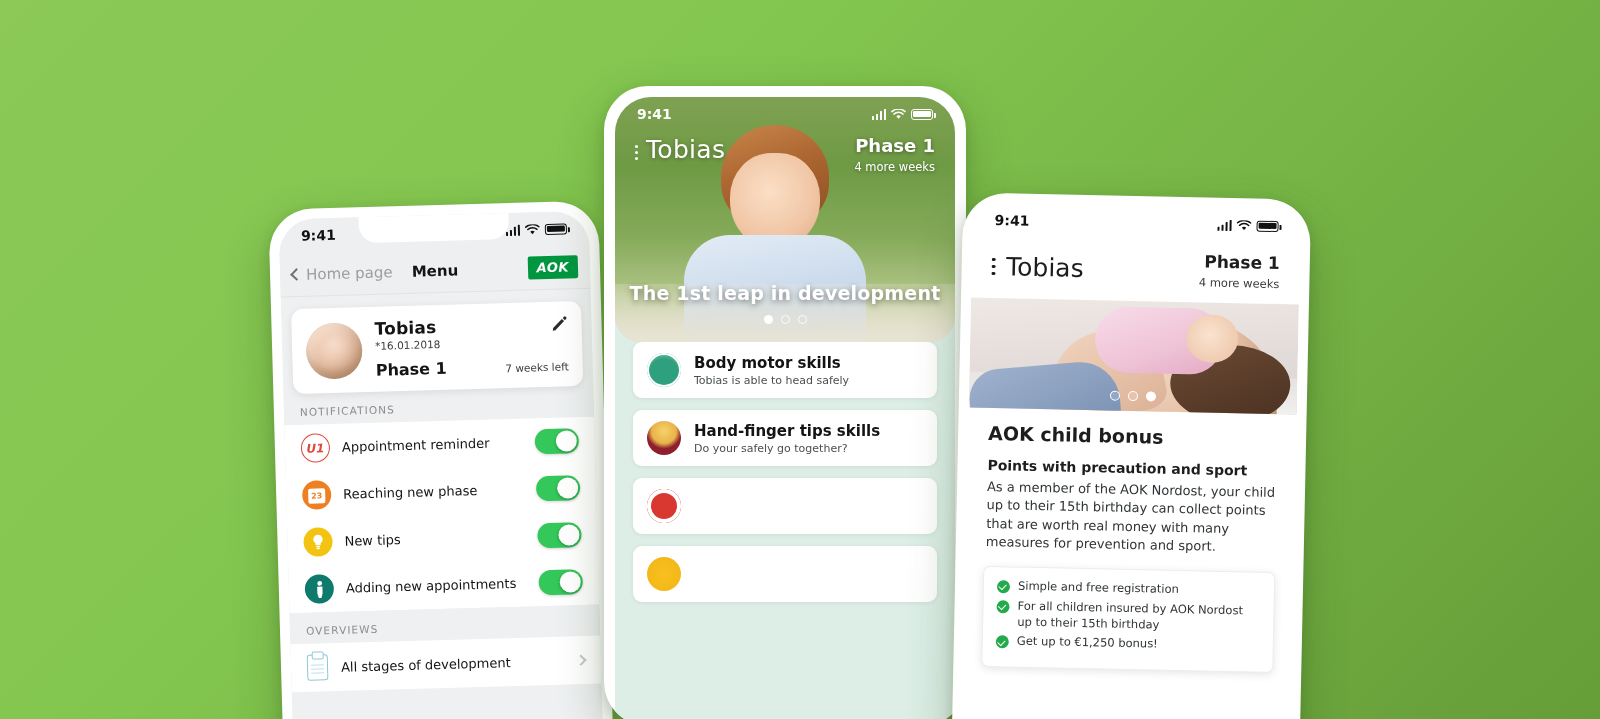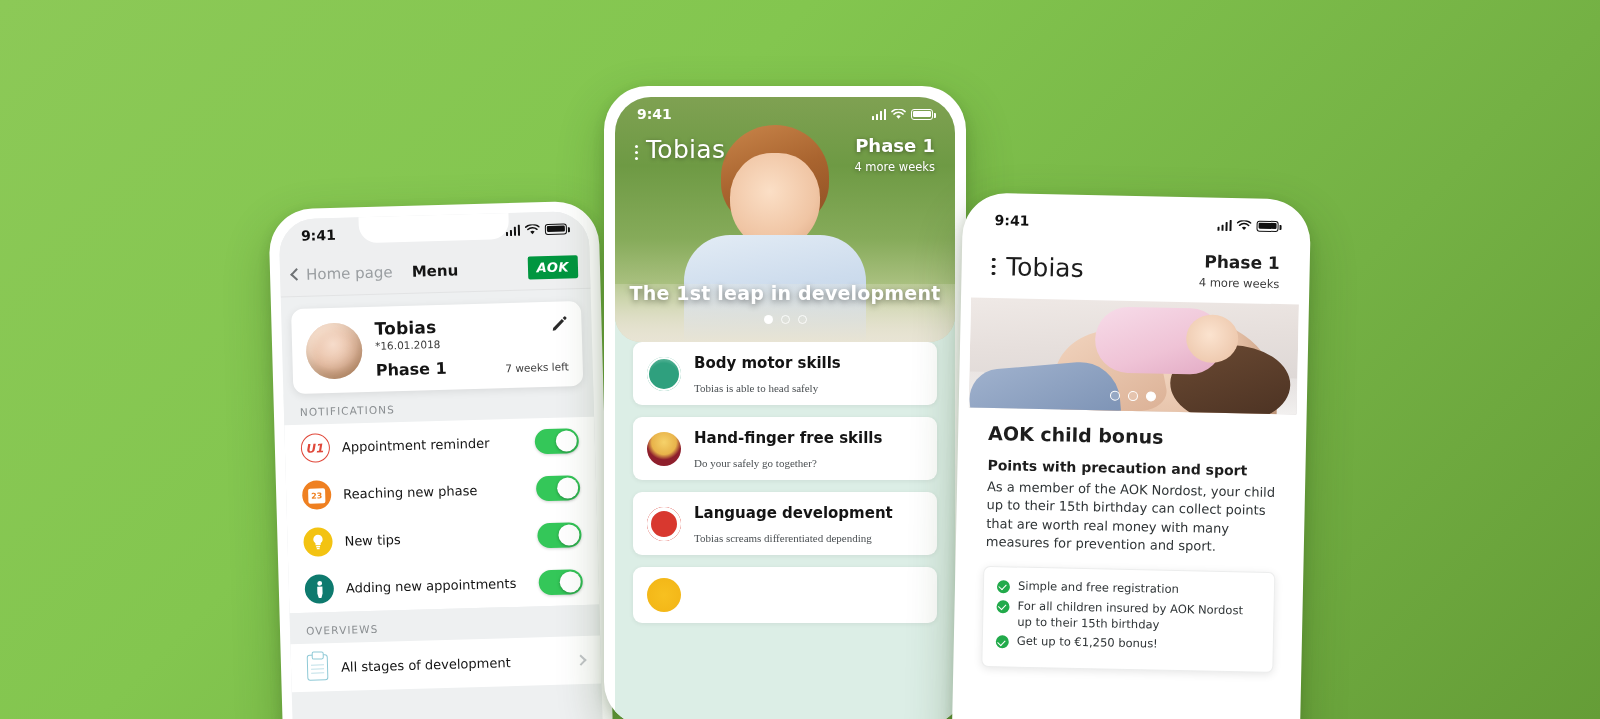--- a/index.html
+++ b/index.html
@@ -126,21 +126,21 @@
   .feat {
     margin: 0 18px 12px; background:#fff; border-radius: 9px; padding: 11px 14px;
     display:flex; align-items:center; gap:13px; box-shadow: 0 1px 5px rgba(0,0,0,.07);
   }
   .feat-ic { width:34px; height:34px; border-radius:50%; flex:none; }
   .fi-body { background: radial-gradient(circle at 50% 62%, #2fa07e 0%, #2fa07e 55%, #9fd6c4 100%); box-shadow: inset 0 0 0 2px #fff; }
   .fi-hand { background: radial-gradient(circle at 50% 30%, #f6d26a 0%, #e8b34a 42%, #8e1f2c 60%, #8e1f2c 100%); }
   .fi-lang { background: #d8382f; box-shadow: inset 0 0 0 4px #fff, inset 0 0 0 8px #d8382f; }
   .fi-cog { background: radial-gradient(circle at 50% 50%, #f7c020 0%, #f2b415 100%); }
   .feat-t { font-size:15px; font-weight:bold; color:#141414; }
-  .feat-s { font-size:11px; color:#4a4f52; margin-top:10px;font-family:Liberation Serif, serif; }
+  .feat-s { font-size:11px; color:#4a4f52; margin-top:2px; }
 
   
   #phone-right { left: 957px; top: 196px; width: 348px; height: 590px; transform: rotate(1.2deg); }
   #phone-right .screen { background: #fff; }
   #phone-right .statusbar { color:#111; }
   .r-head { display:flex; align-items:center; justify-content:space-between; padding: 10px 20px 12px; }
   .r-name { display:flex; align-items:center; gap:11px; font-size:25px; color:#1d1d1d; }
   .r-phase { text-align:right; }
   .r-phase b { font-size:17px; color:#1d1d1d; display:block; }
   .r-phase span { font-size:11.5px; color:#3c3c3c; }
@@ -335,31 +335,27 @@
       <span class="feat-ic fi-body"></span>
       <span>
         <span class="feat-t">Body motor skills</span>
         <span class="feat-s" style="display:block">Tobias is able to head safely</span>
       </span>
     </div>
 
     <div class="feat">
       <span class="feat-ic fi-hand"></span>
       <span>
-        <span class="feat-t">Hand-finger free skills</span>
+        <span class="feat-t">Hand-finger tips skills</span>
         <span class="feat-s" style="display:block">Do your safely go together?</span>
       </span>
     </div>
 
     <div class="feat">
       <span class="feat-ic fi-lang"></span>
-      <span>
-        <span class="feat-t">Language development</span>
-        <span class="feat-s" style="display:block">Tobias screams differentiated depending</span>
-      </span>
     </div>
 
     <div class="feat">
       <span class="feat-ic fi-cog"></span>
     </div>
 
   </div>
 </div>
 
 <div class="phone" id="phone-right">

